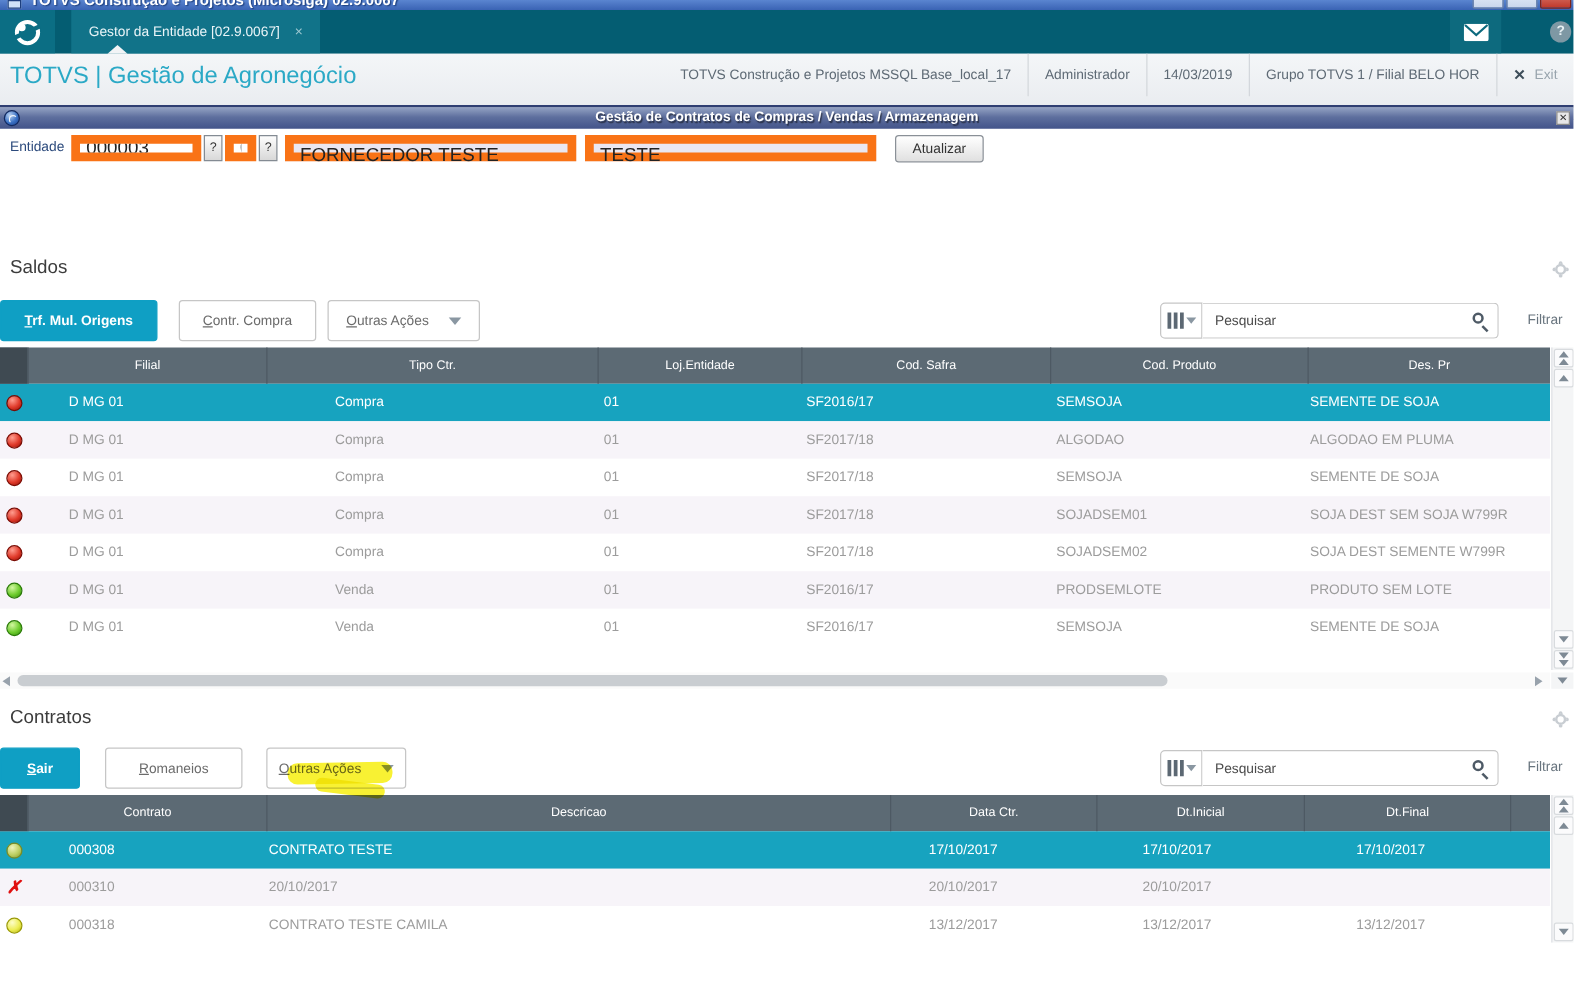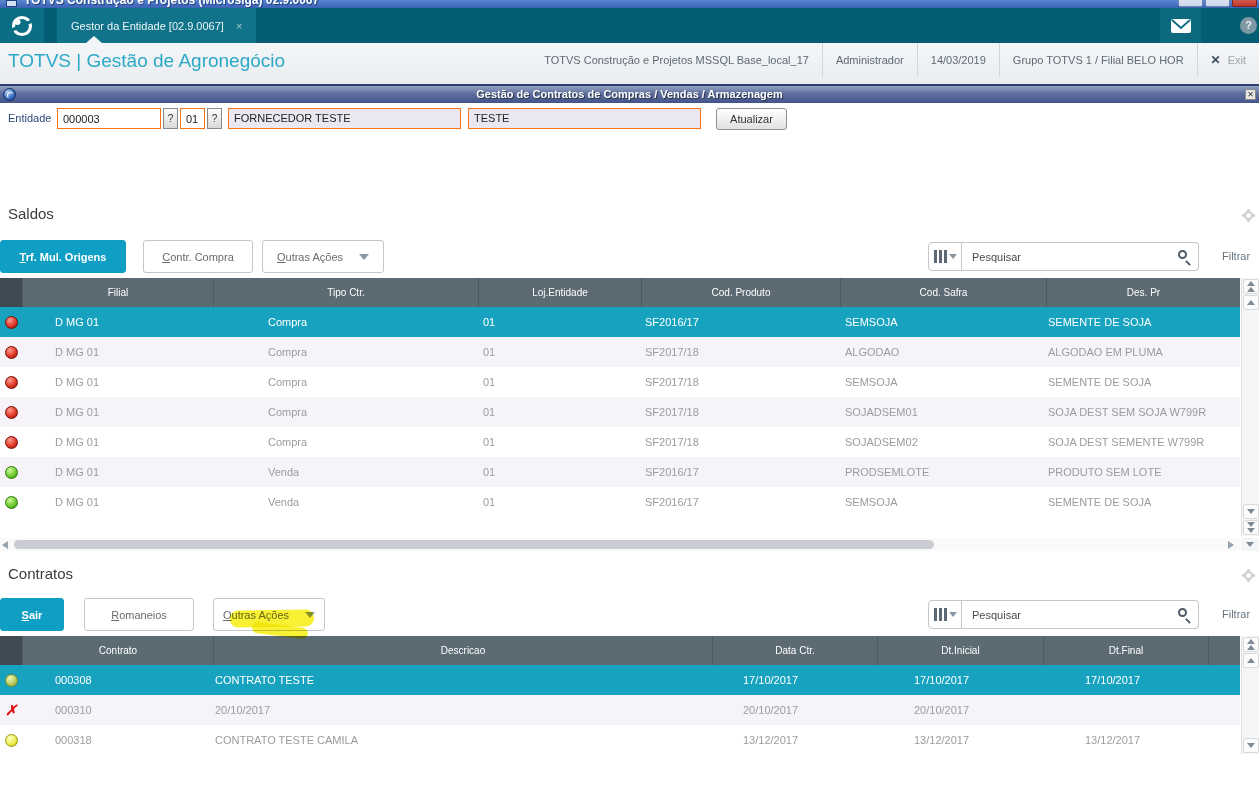--- a/index.html
+++ b/index.html
@@ -43,21 +43,21 @@
   #dialogbar .orb { position:absolute; left:3px; top:2px; width:13px; height:13px; border-radius:50%;
     background:radial-gradient(circle at 35% 30%, #bcd4f2, #3a71c4 55%, #1a3f8f); border:1px solid #11295f; }
   #dialogbar .orb::after { content:""; position:absolute; left:3px; top:3px; width:5px; height:5px; border-radius:50%;
     border:1px solid rgba(255,255,255,.9); border-right-color:transparent; border-bottom-color:transparent; }
   #dialogbar .dtitle { position:absolute; left:0; right:0; top:0; text-align:center; font-size:11px; font-weight:bold; color:#fff; line-height:17px; text-shadow:1px 1px 1px rgba(0,0,0,.55); }
   #dialogbar .dclose { position:absolute; right:3px; top:3px; width:11px; height:11px; background:#e7e7e7; border:1px solid #8a8a8a; font-size:8px; line-height:9px; text-align:center; color:#333; }
 
   
   #entityrow { position:absolute; left:0; top:108px; width:1259px; height:26px; background:#fff; }
   #entityrow .elabel { position:absolute; left:8px; top:4px; font-size:11px; color:#2c4a7c; }
-  .fld { position:absolute; top:0; height:21px; border:1px solid #f97316; font-size:11px; color:#222; padding:0 5px; background:#fff; }
+  .fld { position:absolute; top:0; height:21px; border:7px solid #f97316; font-size:15px; color:#222; padding:0 5px; background:#fff; }
   .fld.ro { background:#eae7f1; line-height:19px; }
   .qbtn { position:absolute; top:0; width:15px; height:21px; border:1px solid #848b93; background:linear-gradient(180deg,#fdfdfd,#d8d8d8); font-size:10px; color:#333; text-align:center; line-height:19px; }
   #ent-code { left:57px; width:104px; }
   #ent-q1 { left:163px; }
   #ent-store { left:180px; width:25px; }
   #ent-q2 { left:207px; }
   #ent-name { left:228px; width:233px; }
   #ent-short { left:468px; width:233px; }
   #ent-upd { position:absolute; left:716px; top:0; width:71px; height:22px; border:1px solid #8a9097; border-radius:3px;
     background:linear-gradient(180deg,#ffffff,#e0e0e0); font-size:11px; color:#333; font-family:"Liberation Sans",sans-serif; }
@@ -228,22 +228,22 @@
     </div>
   </div>
   <span class="filtrar" style="left:1222px; top:250px;">Filtrar</span>
 
   <div id="saldos-grid" class="grid" style="top:278px;">
     <div class="ghead">
       <div class="hc stat"></div>
       <div class="hc">Filial</div>
       <div class="hc">Tipo Ctr.</div>
       <div class="hc">Loj.Entidade</div>
+      <div class="hc">Cod. Safra</div>
       <div class="hc">Cod. Produto</div>
-      <div class="hc">Cod. Safra</div>
       <div class="hc">Des. Pr</div>
     </div>
     <div class="grow sel">
       <span class="stat">
           <i class="ball st-red"></i>
         </span>
       <span class="cell">D MG 01</span>
         <span class="cell">Compra</span>
         <span class="cell">01</span>
         <span class="cell">SF2016/17</span>

